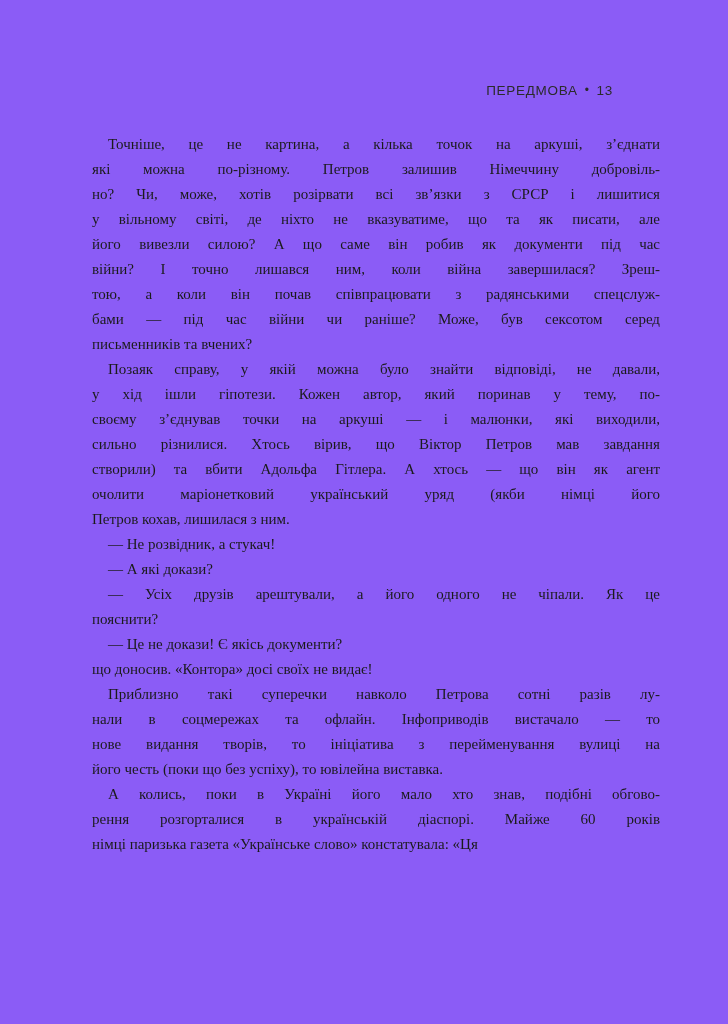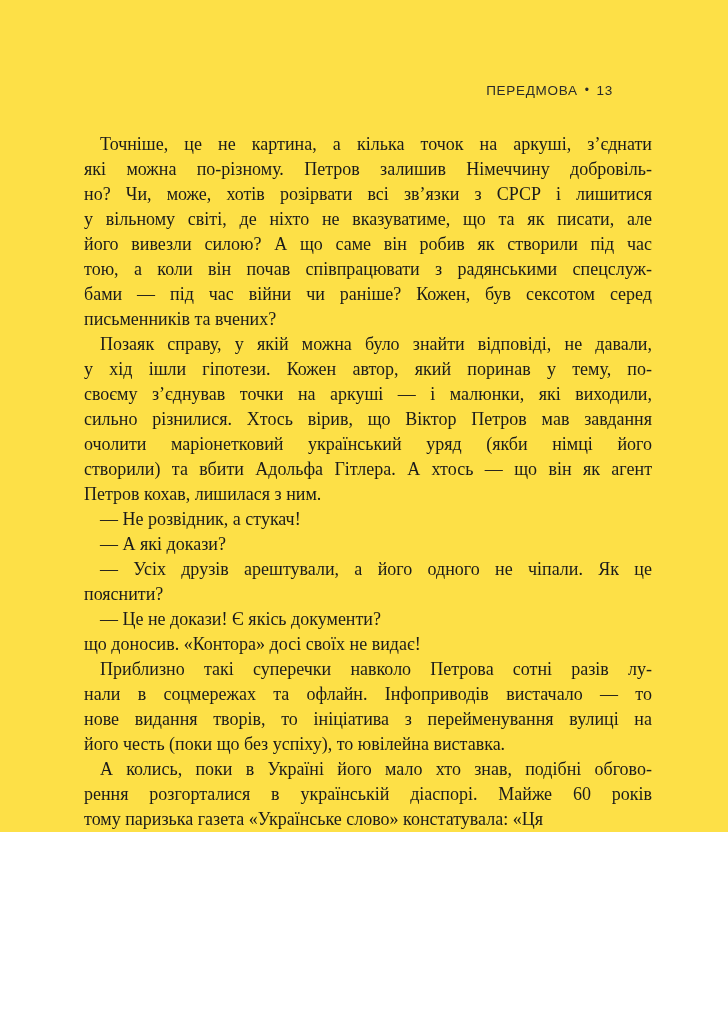--- a/index.html
+++ b/index.html
@@ -3,22 +3,22 @@
 <meta charset="utf-8">
 <style>
   html, body {
     margin: 0;
     padding: 0;
     background: #ffffff;
   }
   .page {
     position: relative;
     width: 728px;
-    height: 832px;
-    background: #fde047;
+    height: 1024px;
+    background: #8b5cf6;
     overflow: hidden;
     font-family: "Liberation Serif", serif;
   }
   .running-header {
     position: absolute;
     top: 83px;
     right: 115px;
     font-family: "Liberation Sans", sans-serif;
     font-size: 13.5px;
     letter-spacing: 0.7px;
@@ -26,24 +26,24 @@
     white-space: nowrap;
   }
   .running-header .bullet {
     display: inline-block;
     margin: 0 7px;
     font-size: 12px;
     vertical-align: 1px;
   }
   .text-block {
     position: absolute;
-    left: 84px;
+    left: 92px;
     top: 132px;
     width: 568px;
-    font-size: 18px;
+    font-size: 15px;
     line-height: 25px;
     color: #1b1b1b;
   }
   .paragraph {
     margin: 0;
     padding: 0;
   }
   .line {
     text-align: justify;
     text-align-last: justify;
@@ -64,32 +64,33 @@
 <div class="page">
   <div class="running-header">
     <span>ПЕРЕДМОВА</span><span class="bullet">•</span><span>13</span>
   </div>
   <div class="text-block" id="text-block">
       <div class="paragraph">
         <div class="line para-first">Точніше, це не картина, а кілька точок на аркуші, з’єднати</div>
         <div class="line">які можна по-різному. Петров залишив Німеччину добровіль-</div>
         <div class="line">но? Чи, може, хотів розірвати всі зв’язки з СРСР і лишитися</div>
         <div class="line">у вільному світі, де ніхто не вказуватиме, що та як писати, але</div>
-        <div class="line">його вивезли силою? А що саме він робив як створили під час</div>
+        <div class="line">його вивезли силою? А що саме він робив як документи під час</div>
+        <div class="line">війни? І точно лишався ним, коли війна завершилася? Зреш-</div>
         <div class="line">тою, а коли він почав співпрацювати з радянськими спецслуж-</div>
-        <div class="line">бами — під час війни чи раніше? Кожен, був сексотом серед</div>
+        <div class="line">бами — під час війни чи раніше? Може, був сексотом серед</div>
         <div class="line para-last">письменників та вчених?</div>
       </div>
       <div class="paragraph">
         <div class="line para-first">Позаяк справу, у якій можна було знайти відповіді, не давали,</div>
         <div class="line">у хід ішли гіпотези. Кожен автор, який поринав у тему, по-</div>
         <div class="line">своєму з’єднував точки на аркуші — і малюнки, які виходили,</div>
         <div class="line">сильно різнилися. Хтось вірив, що Віктор Петров мав завдання</div>
+        <div class="line">створили) та вбити Адольфа Гітлера. А хтось — що він як агент</div>
         <div class="line">очолити маріонетковий український уряд (якби німці його</div>
-        <div class="line">створили) та вбити Адольфа Гітлера. А хтось — що він як агент</div>
         <div class="line para-last">Петров кохав, лишилася з ним.</div>
       </div>
       <div class="paragraph">
         <div class="line para-first para-last">— Не розвідник, а стукач!</div>
       </div>
       <div class="paragraph">
         <div class="line para-first para-last">— А які докази?</div>
       </div>
       <div class="paragraph">
         <div class="line para-first">— Усіх друзів арештували, а його одного не чіпали. Як це</div>
@@ -103,16 +104,16 @@
       </div>
       <div class="paragraph">
         <div class="line para-first">Приблизно такі суперечки навколо Петрова сотні разів лу-</div>
         <div class="line">нали в соцмережах та офлайн. Інфоприводів вистачало — то</div>
         <div class="line">нове видання творів, то ініціатива з перейменування вулиці на</div>
         <div class="line para-last">його честь (поки що без успіху), то ювілейна виставка.</div>
       </div>
       <div class="paragraph">
         <div class="line para-first">А колись, поки в Україні його мало хто знав, подібні обгово-</div>
         <div class="line">рення розгорталися в українській діаспорі. Майже 60 років</div>
-        <div class="line para-last">тому паризька газета «Українське слово» констатувала: «Ця</div>
+        <div class="line para-last">німці паризька газета «Українське слово» констатувала: «Ця</div>
       </div>
     </div>
 </div>
 
 </body></html>

